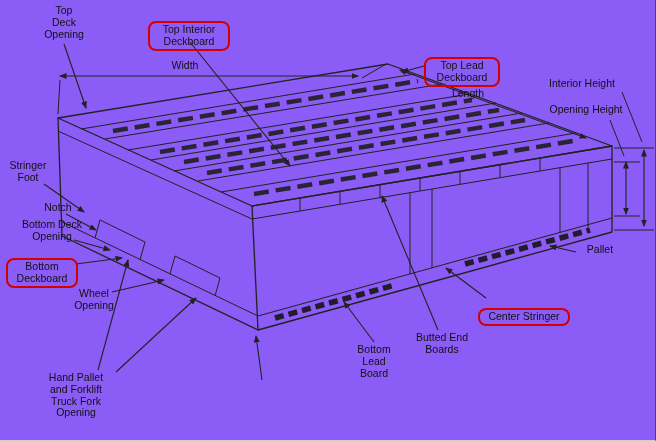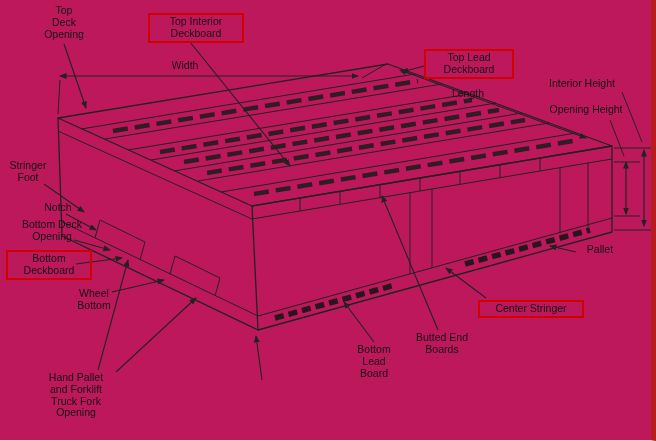--- a/index.html
+++ b/index.html
@@ -1,39 +1,40 @@
 <!DOCTYPE html>
 <html style="--hl: #d40000; --line: #222222;"><head>
 <meta charset="utf-8">
 <style>
   html,body{margin:0;padding:0;background:#fff;}
   #canvas{
     position:relative;
     width:656px;height:441px;
-    background:#be185d;
+    background:#8b5cf6;
     font-family:"Liberation Sans", sans-serif;
     overflow:hidden;
-    border-right:5px solid #b91c1c;
+    border-right:1px solid #b91c1c;
     border-bottom:1px solid #cfcfcf;
     box-sizing:border-box;
   }
   svg{position:absolute;left:0;top:0;}
   .lbl{
     position:absolute;
     font-size:10.5px;
     line-height:1.12;
     color:#111;
     text-align:center;
     white-space:pre-line;
     z-index:2;
   }
   .lbl.highlight{
     border:2px solid var(--hl,#d00);
-    padding:1px 10px;
-    border-radius:0;
+    padding:1px 3px;
+    border-radius:8px;
+    margin-top:8px;
   }
   .stroke{stroke:var(--line,#222);stroke-width:1.3;fill:none;stroke-linecap:round;stroke-linejoin:round;}
   .thin{stroke:var(--line,#222);stroke-width:1;fill:none;}
   .strip{stroke:#1c1c1c;stroke-width:4.5;fill:none;stroke-dasharray:15 7;opacity:.88;}
   .strip2{stroke:#161616;stroke-width:5.5;fill:none;stroke-dasharray:9 5;opacity:.9;}
   .dim{stroke:var(--line,#222);stroke-width:1.1;fill:none;}
   .leader{stroke:var(--line,#222);stroke-width:1.1;fill:none;}
 </style>
 </head>
 <body>
@@ -128,21 +129,21 @@
   <div class="lbl" style="left:534px;top:78px;width:96px">Interior Height</div>
   <div class="lbl" style="left:540px;top:104px;width:92px">Opening Height</div>
   <div class="lbl" style="left:2px;top:160px;width:52px">Stringer
 Foot</div>
   <div class="lbl" style="left:38px;top:202px;width:40px">Notch</div>
   <div class="lbl" style="left:14px;top:219px;width:76px">Bottom Deck
 Opening</div>
   <div class="lbl highlight" style="left:6px;top:250px;width:62px">Bottom
 Deckboard</div>
   <div class="lbl" style="left:66px;top:288px;width:56px">Wheel
-Bottom</div>
+Opening</div>
   <div class="lbl" style="left:36px;top:372px;width:80px">Hand Pallet
 and Forklift
 Truck Fork
 Opening</div>
   <div class="lbl" style="left:348px;top:344px;width:52px">Bottom
 Lead
 Board</div>
   <div class="lbl highlight" style="left:478px;top:300px;width:82px">Center Stringer</div>
   <div class="lbl" style="left:408px;top:332px;width:68px">Butted End
 Boards</div>

